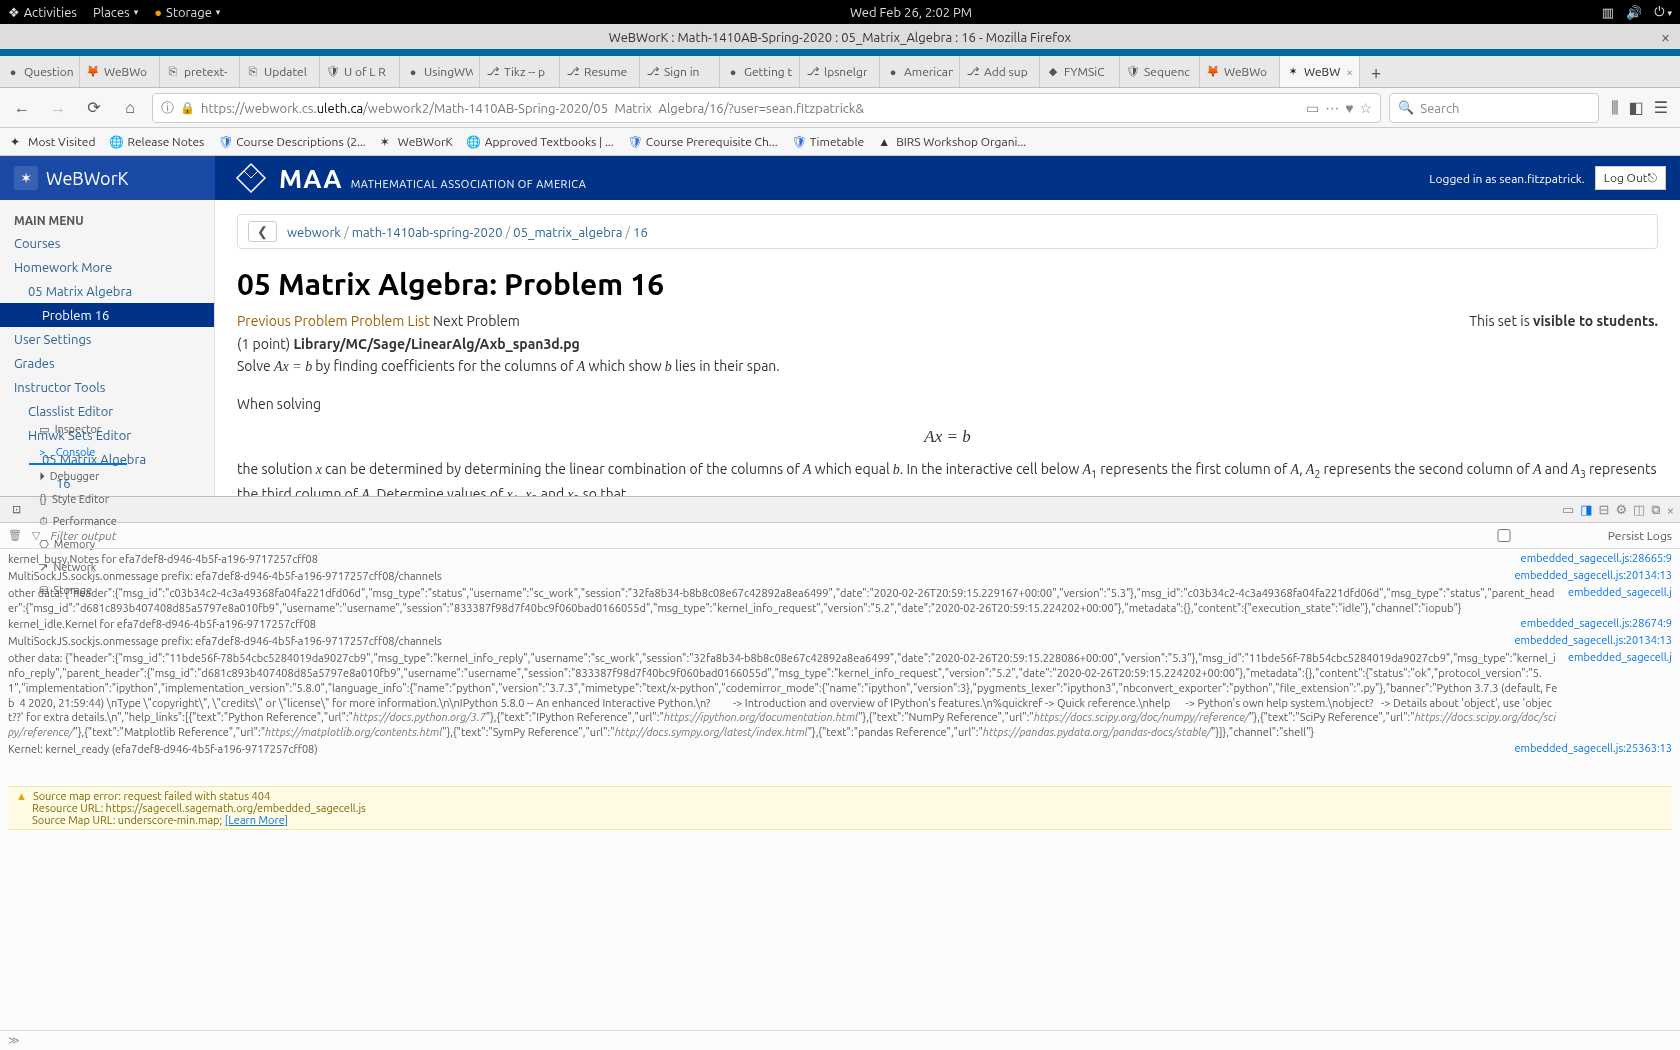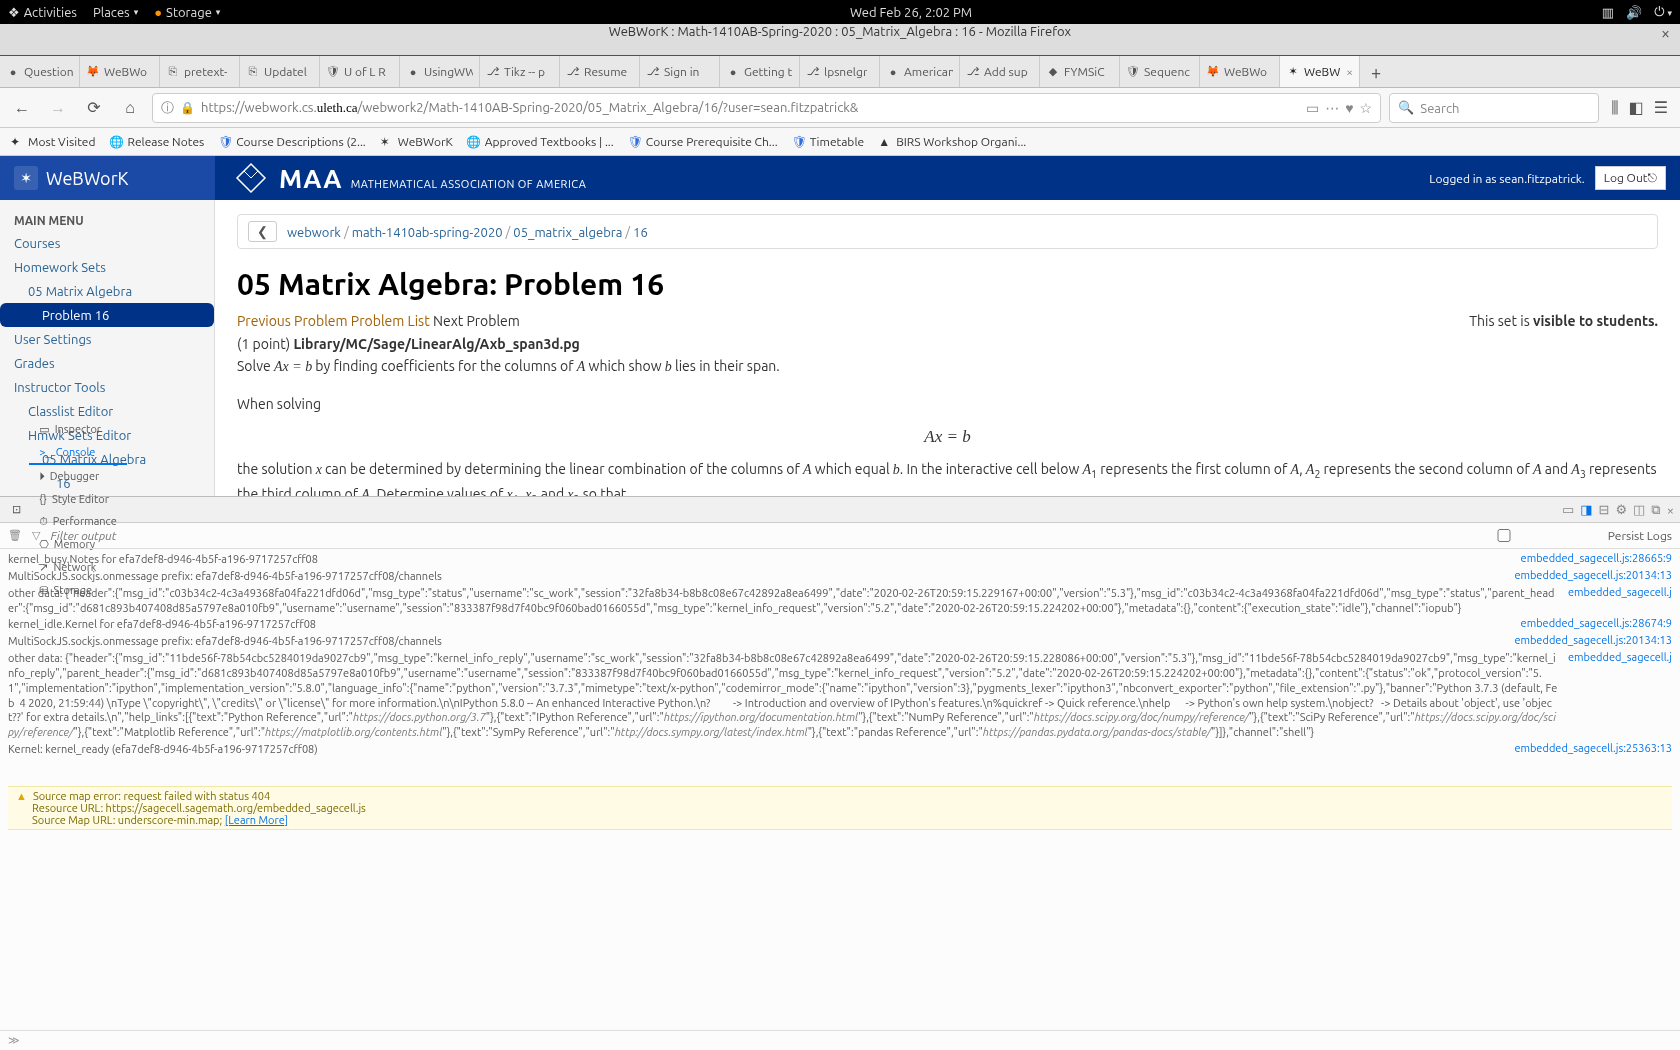--- a/index.html
+++ b/index.html
@@ -8,41 +8,41 @@
 
 .gnome-bar { height:24px; background:#000; color:#ddd; display:flex; align-items:center; padding:0 8px; font-size:13px; }
 .gnome-bar .left { display:flex; gap:16px; align-items:center; }
 .gnome-bar .left span { display:flex; align-items:center; gap:4px; }
 .gnome-bar .center { flex:1; text-align:center; }
 .gnome-bar .right { display:flex; gap:12px; align-items:center; }
 .caret-down { font-size:9px; }
 .ff-icon { color:#ff9500; }
 
 
-.win-title { height:32px; background:#ddd; color:#333; display:flex; align-items:flex-start; justify-content:center; font-size:13px; border-bottom:1px solid #0369a1; position:relative; }
+.win-title { height:32px; background:#ddd; color:#333; display:flex; align-items:center; justify-content:center; font-size:13px; border-bottom:7px solid #0369a1; position:relative; }
 .win-title .close-x { position:absolute; right:10px; font-size:16px; color:#555; }
 
 
 .tab-strip { height:32px; background:#e8e8e8; display:flex; align-items:stretch; border-bottom:1px solid #bbb; }
 .tab-strip .tab { flex:0 0 80px; display:flex; align-items:center; gap:4px; padding:0 6px; border-right:1px solid #ccc; font-size:12px; color:#555; white-space:nowrap; overflow:hidden; }
 .tab-strip .tab.active { background:#f7f7f7; color:#222; }
 .tab-strip .tab .ico { width:14px; height:14px; flex:0 0 14px; display:inline-flex; align-items:center; justify-content:center; font-size:11px; }
 .tab-strip .tab .tx { overflow:hidden; text-overflow:clip; }
 .tab-strip .tab .tc { font-size:12px; color:#888; margin-left:auto; }
 .tab-strip .new-tab { width:32px; display:flex; align-items:center; justify-content:center; font-size:18px; color:#555; }
 
 
 .nav-bar { height:40px; background:#f7f7f7; display:flex; align-items:center; padding:0 8px; gap:8px; border-bottom:1px solid #ccc; }
 .nav-btn { width:28px; height:28px; display:flex; align-items:center; justify-content:center; color:#555; font-size:16px; border-radius:4px; }
 .nav-btn.disabled { color:#bbb; }
 .url-bar { flex:1; height:30px; border:1px solid #ccc; border-radius:4px; background:#fff; display:flex; align-items:center; padding:0 8px; font-size:13px; gap:6px; }
 .url-bar .lock { color:#12bc00; font-size:12px; }
 .url-bar .info { color:#888; font-size:13px; }
 .url-bar .url-text { flex:1; overflow:hidden; white-space:nowrap; color:#777; }
-.url-bar .url-text .dom { color:#000;font-family:Liberation Serif, serif; }
+.url-bar .url-text .dom { color:#000; }
 .url-bar .tool { color:#888; font-size:14px; }
 .search-bar { width:210px; height:30px; border:1px solid #ccc; border-radius:4px; background:#fff; display:flex; align-items:center; padding:0 8px; gap:6px; color:#888; font-size:13px; }
 .end-icons { display:flex; gap:10px; color:#555; font-size:16px; padding:0 4px; }
 
 
 .bm-bar { height:28px; background:#f7f7f7; display:flex; align-items:center; gap:14px; padding:0 10px; font-size:12px; color:#333; border-bottom:1px solid #ccc; }
 .bm-bar .bm { display:flex; align-items:center; gap:4px; white-space:nowrap; }
 .bm-bar .bm .bi { width:14px; height:14px; display:inline-block; }
 .shield-blue { color:#2f6fdd; }
 
@@ -57,21 +57,21 @@
 .maa .maa-big { font-size:26px; font-weight:700; letter-spacing:1px; }
 .maa .maa-sm { font-size:11px; letter-spacing:0.5px; }
 .ww-right { margin-left:auto; display:flex; align-items:center; gap:10px; padding-right:14px; font-size:12px; }
 .logout-btn { background:#fff; color:#333; border:1px solid #ccc; border-radius:0; padding:4px 8px; font-size:12px; }
 
 .ww-body { flex:1; display:flex; overflow:hidden; }
 .sidebar { width:215px; background:#f5f5f5; border-right:1px solid #ddd; padding:10px 0; font-size:13px; overflow:hidden; }
 .sidebar .hdr { padding:4px 14px; font-weight:700; color:#555; font-size:12px; }
 .sidebar a { display:block; padding:5px 14px; color:#2a6496; text-decoration:none; }
 .sidebar a.ind1 { padding-left:28px; }
-.sidebar a.ind2 { padding-left:42px;border-radius:6px; }
+.sidebar a.ind2 { padding-left:42px; }
 .sidebar a.ind3 { padding-left:56px; }
 .sidebar a.active { background:#003388; color:#fff; }
 
 .main { flex:1; padding:14px 22px; overflow:hidden; color:#333; }
 .crumb-row { display:flex; align-items:center; gap:10px; border:1px solid #ddd; border-radius:4px; padding:6px 10px; font-size:13px; color:#2a6496; }
 .crumb-row .back { border:1px solid #ccc; border-radius:3px; padding:2px 8px; color:#555; }
 .crumb-row .sep { color:#999; }
 .page-title { font-size:30px; font-weight:700; margin:18px 0 12px; color:#000; }
 .nav-links { font-size:14px; margin-bottom:4px; }
 .nav-links a { color:#a16207; }
@@ -262,21 +262,21 @@
     <div class="ww-right">
       <span>Logged in as sean.fitzpatrick.</span>
       <button class="logout-btn"><span>Log Out</span>⎋</button>
     </div>
   </div>
   <div class="ww-body">
     <div class="sidebar">
       <div class="hdr">MAIN MENU</div>
       <div id="sidebar-items">
           <a class="">Courses</a>
-          <a class="">Homework Sets</a>
+          <a class="">Homework More</a>
           <a class="ind1">05 Matrix Algebra</a>
           <a class="ind2 active">Problem 16</a>
           <a class="">User Settings</a>
           <a class="">Grades</a>
           <a class="">Instructor Tools</a>
           <a class="ind1">Classlist Editor</a>
           <a class="ind1">Hmwk Sets Editor</a>
           <a class="ind2">05 Matrix Algebra</a>
           <a class="ind3">16</a>
           <a class="ind3">--16</a>

